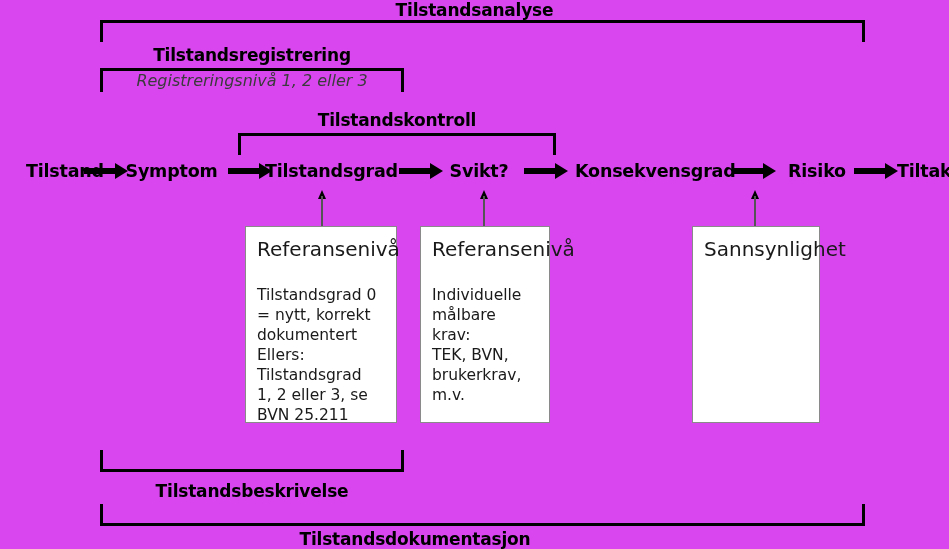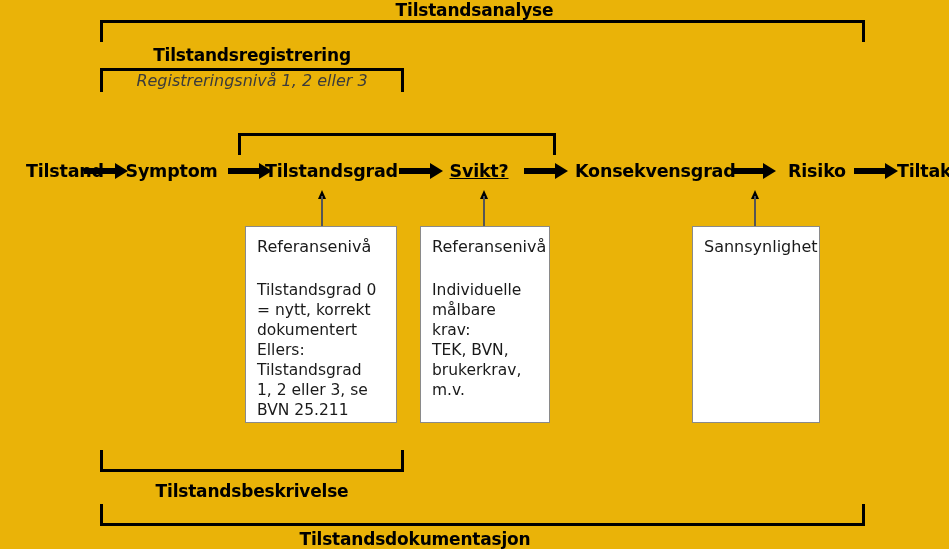--- a/index.html
+++ b/index.html
@@ -7,21 +7,21 @@
     padding: 0;
     background: #ffffff;
   }
   body {
     font-family: "DejaVu Sans", sans-serif;
   }
   #canvas {
     position: relative;
     width: 949px;
     height: 549px;
-    background: #eab308;
+    background: #d946ef;
     overflow: hidden;
   }
 
   
   .bracket-down {
     position: absolute;
     border-top: 3px solid #000;
     border-left: 3px solid #000;
     border-right: 3px solid #000;
     border-bottom: none;
@@ -115,21 +115,21 @@
 
   
   .info-box {
     position: absolute;
     border: 1.5px solid #8a8a8a;
     background: #ffffff;
     box-sizing: border-box;
     padding: 10px 10px 8px 11px;
   }
   .info-box .box-title {
-    font-size: 16px;
+    font-size: 20px;
     color: #1a1a1a;
     line-height: 1.25;
     margin-bottom: 12px;
     white-space: nowrap;
   }
   .info-box .box-body {
     font-size: 15.5px;
     color: #1a1a1a;
     line-height: 1.29;
     white-space: pre-line;
@@ -141,20 +141,21 @@
 
 <div id="canvas">
 
   <div class="bracket-label" style="left:0px; top:0px; width:949px;">Tilstandsanalyse</div>
   <div class="bracket-down" style="left:100px; top:20px; width:765px; height:22px;"></div>
 
   <div class="bracket-label" style="left:100px; top:45px; width:304px;">Tilstandsregistrering</div>
   <div class="bracket-down" style="left:100px; top:68px; width:304px; height:24px;"></div>
   <div class="sub-label" style="left:100px; top:71px; width:304px;">Registreringsnivå 1, 2 eller 3</div>
 
+  <div class="bracket-label" style="left:238px; top:110px; width:318px;">Tilstandskontroll</div>
   <div class="bracket-down" style="left:238px; top:133px; width:318px; height:22px;"></div>
 
   <div class="flow-node" style="left:0px; top:161px; width:130px;">Tilstand</div>
 
   <div class="h-arrow" style="left:84px; top:163px; width:44px;">
     <div class="shaft" style="width:31px;"></div>
     <div class="head" style="left:31px;"></div>
   </div>
 
   <div class="flow-node" style="left:119px; top:161px; width:105px;">Symptom</div>
@@ -164,21 +165,21 @@
     <div class="head" style="left:31px;"></div>
   </div>
 
   <div class="flow-node" style="left:265px; top:161px; width:118px;">Tilstandsgrad</div>
 
   <div class="h-arrow" style="left:399px; top:163px; width:44px;">
     <div class="shaft" style="width:31px;"></div>
     <div class="head" style="left:31px;"></div>
   </div>
 
-  <div class="flow-node" style="left:444px; top:161px; width:70px;text-decoration:underline;">Svikt?</div>
+  <div class="flow-node" style="left:444px; top:161px; width:70px;">Svikt?</div>
 
   <div class="h-arrow" style="left:524px; top:163px; width:44px;">
     <div class="shaft" style="width:31px;"></div>
     <div class="head" style="left:31px;"></div>
   </div>
 
   <div class="flow-node" style="left:575px; top:161px; width:147px;">Konsekvensgrad</div>
 
   <div class="h-arrow" style="left:732px; top:163px; width:44px;">
     <div class="shaft" style="width:31px;"></div>

